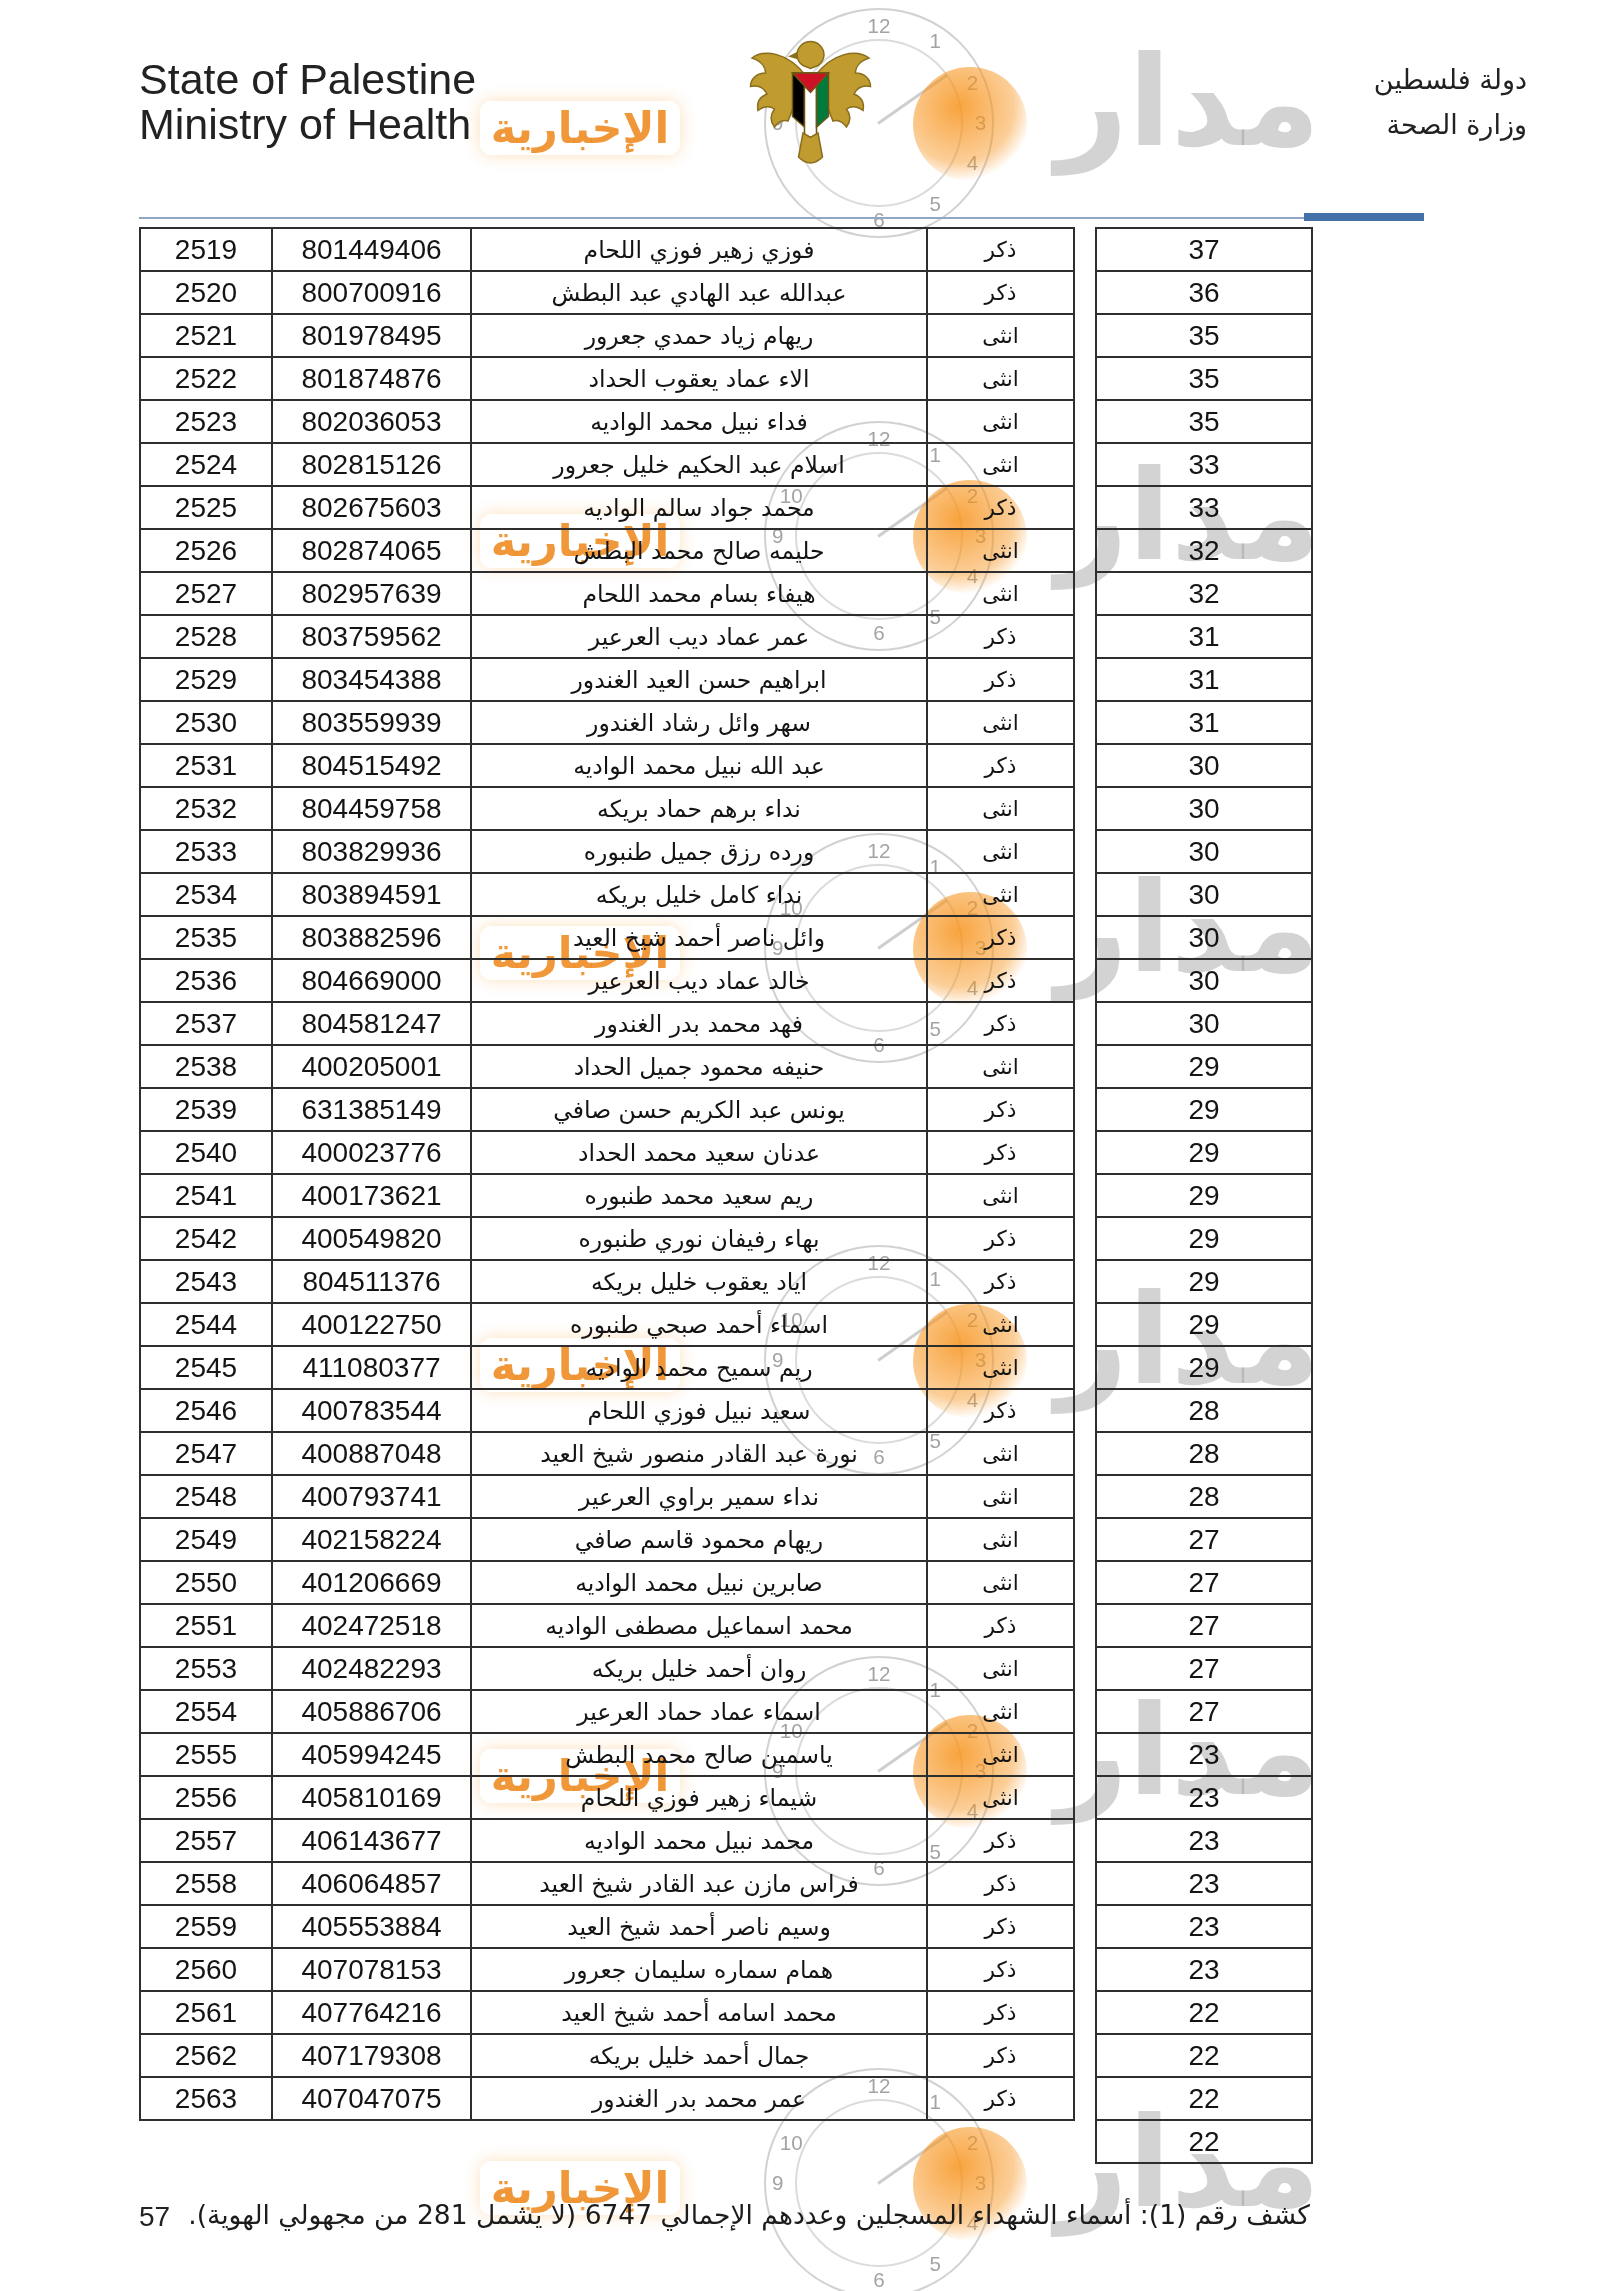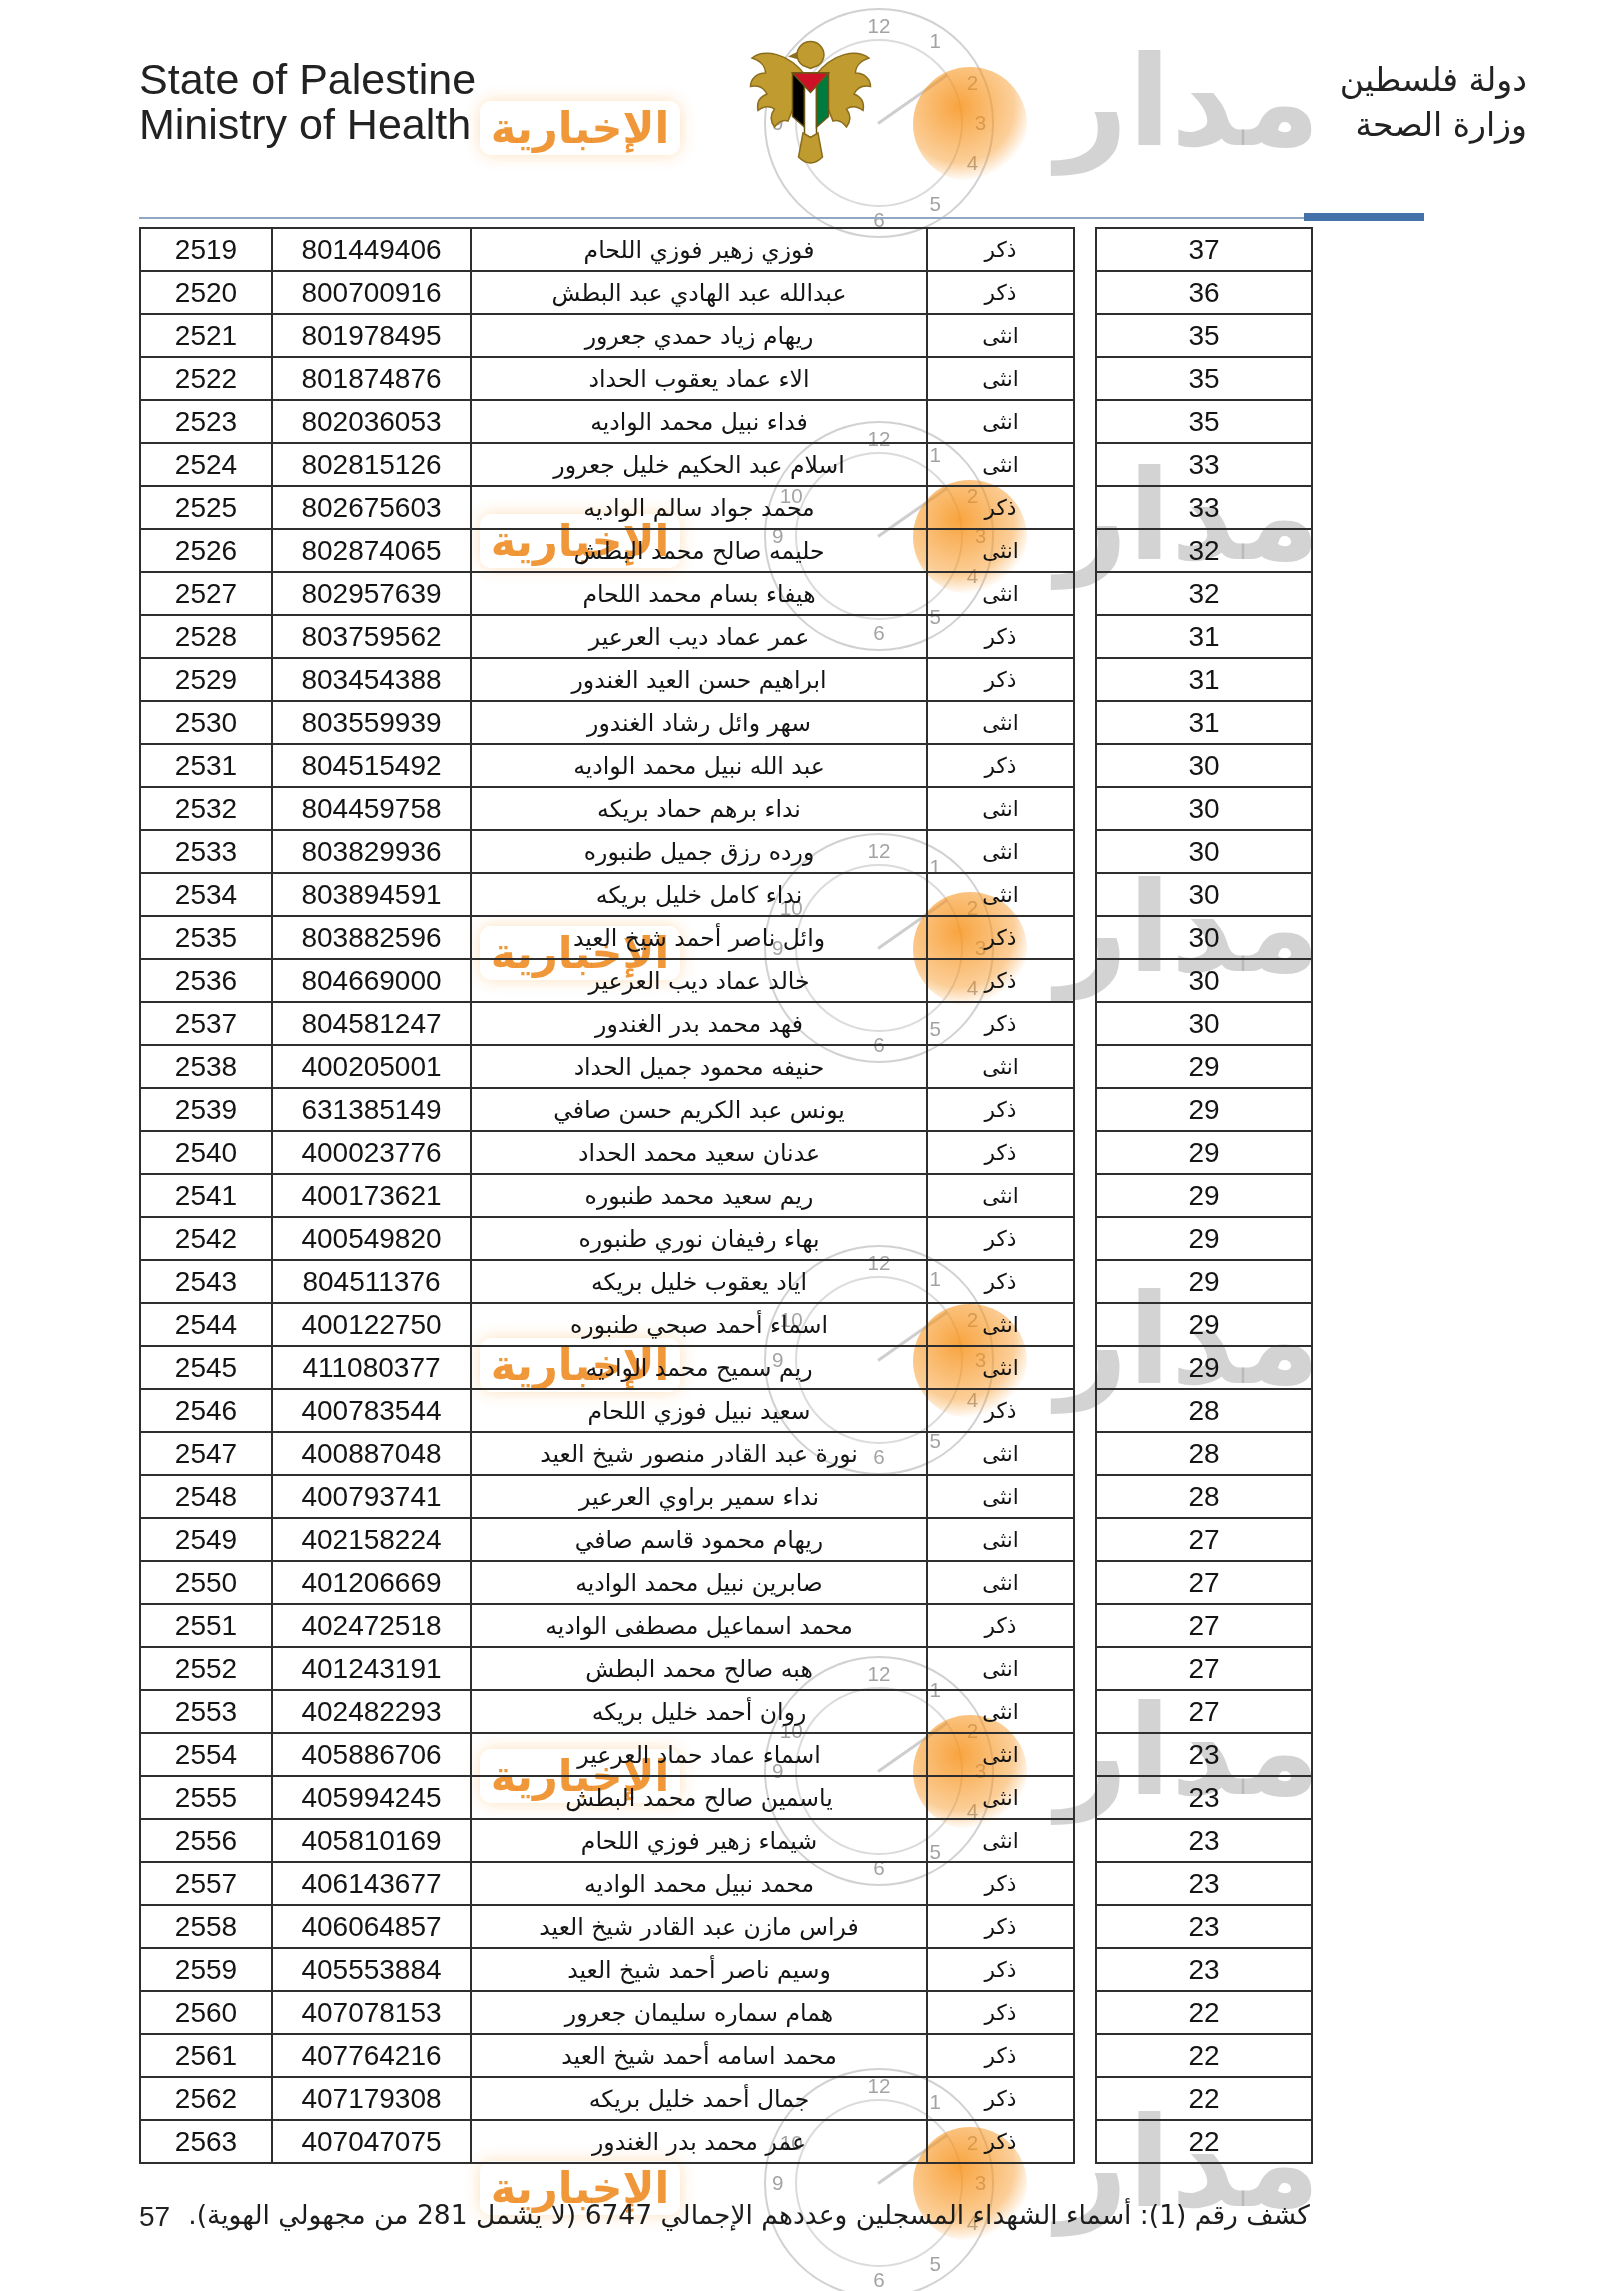--- a/index.html
+++ b/index.html
@@ -49,21 +49,21 @@
   .wm-label {
     position:absolute; left:9.8px; top:93px; font-size:43px; font-weight:bold;
     color:rgba(238,138,30,.88); background:rgba(255,255,255,.92);
     padding:2px 11px; border-radius:11.8px;
     box-shadow:0 0 15.7px rgba(247,148,29,.3);
   }
 
   
   header { position:absolute; left:0; top:0; width:100%; z-index:3; }
   .hdr-en { position:absolute; left:139px; top:57px; font-size:43px; line-height:45px; color:#222; }
-  .hdr-ar { position:absolute; right:94px; top:57px; font-size:33px; line-height:45px; text-align:right; color:#222; }
+  .hdr-ar { position:absolute; right:94px; top:57px; font-size:27px; line-height:45px; text-align:right; color:#222; }
   .hdr-emblem { position:absolute; left:743px; top:31px; width:135px; height:165px; }
 
   .rule-thin  { position:absolute; left:139px; top:217px; width:1176px; height:2px; background:#8fa6c4; z-index:2; }
   .rule-thick { position:absolute; left:1304px; top:213px; width:120px; height:7.8px; background:#4472a8; z-index:2; }
 
   
   .tbl { position:absolute; border-collapse:collapse; table-layout:fixed; z-index:2; background:transparent; }
   .tbl td {
     border:2px solid #2e2e2e; text-align:center; vertical-align:middle;
     padding:0; background:transparent; overflow:hidden; white-space:nowrap;
@@ -422,26 +422,20 @@
         <td class="name">صابرين نبيل محمد الواديه</td>
         <td class="gender">انثى</td>
       </tr>
       <tr>
         <td class="num">2551</td>
         <td class="num">402472518</td>
         <td class="name">محمد اسماعيل مصطفى الواديه</td>
         <td class="gender">ذكر</td>
       </tr>
       <tr>
-        <td class="num">2552</td>
-        <td class="num">401243191</td>
-        <td class="name">هبه صالح محمد البطش</td>
-        <td class="gender">انثى</td>
-      </tr>
-      <tr>
         <td class="num">2553</td>
         <td class="num">402482293</td>
         <td class="name">روان أحمد خليل بريكه</td>
         <td class="gender">انثى</td>
       </tr>
       <tr>
         <td class="num">2554</td>
         <td class="num">405886706</td>
         <td class="name">اسماء عماد حماد العرعير</td>
         <td class="gender">انثى</td>

